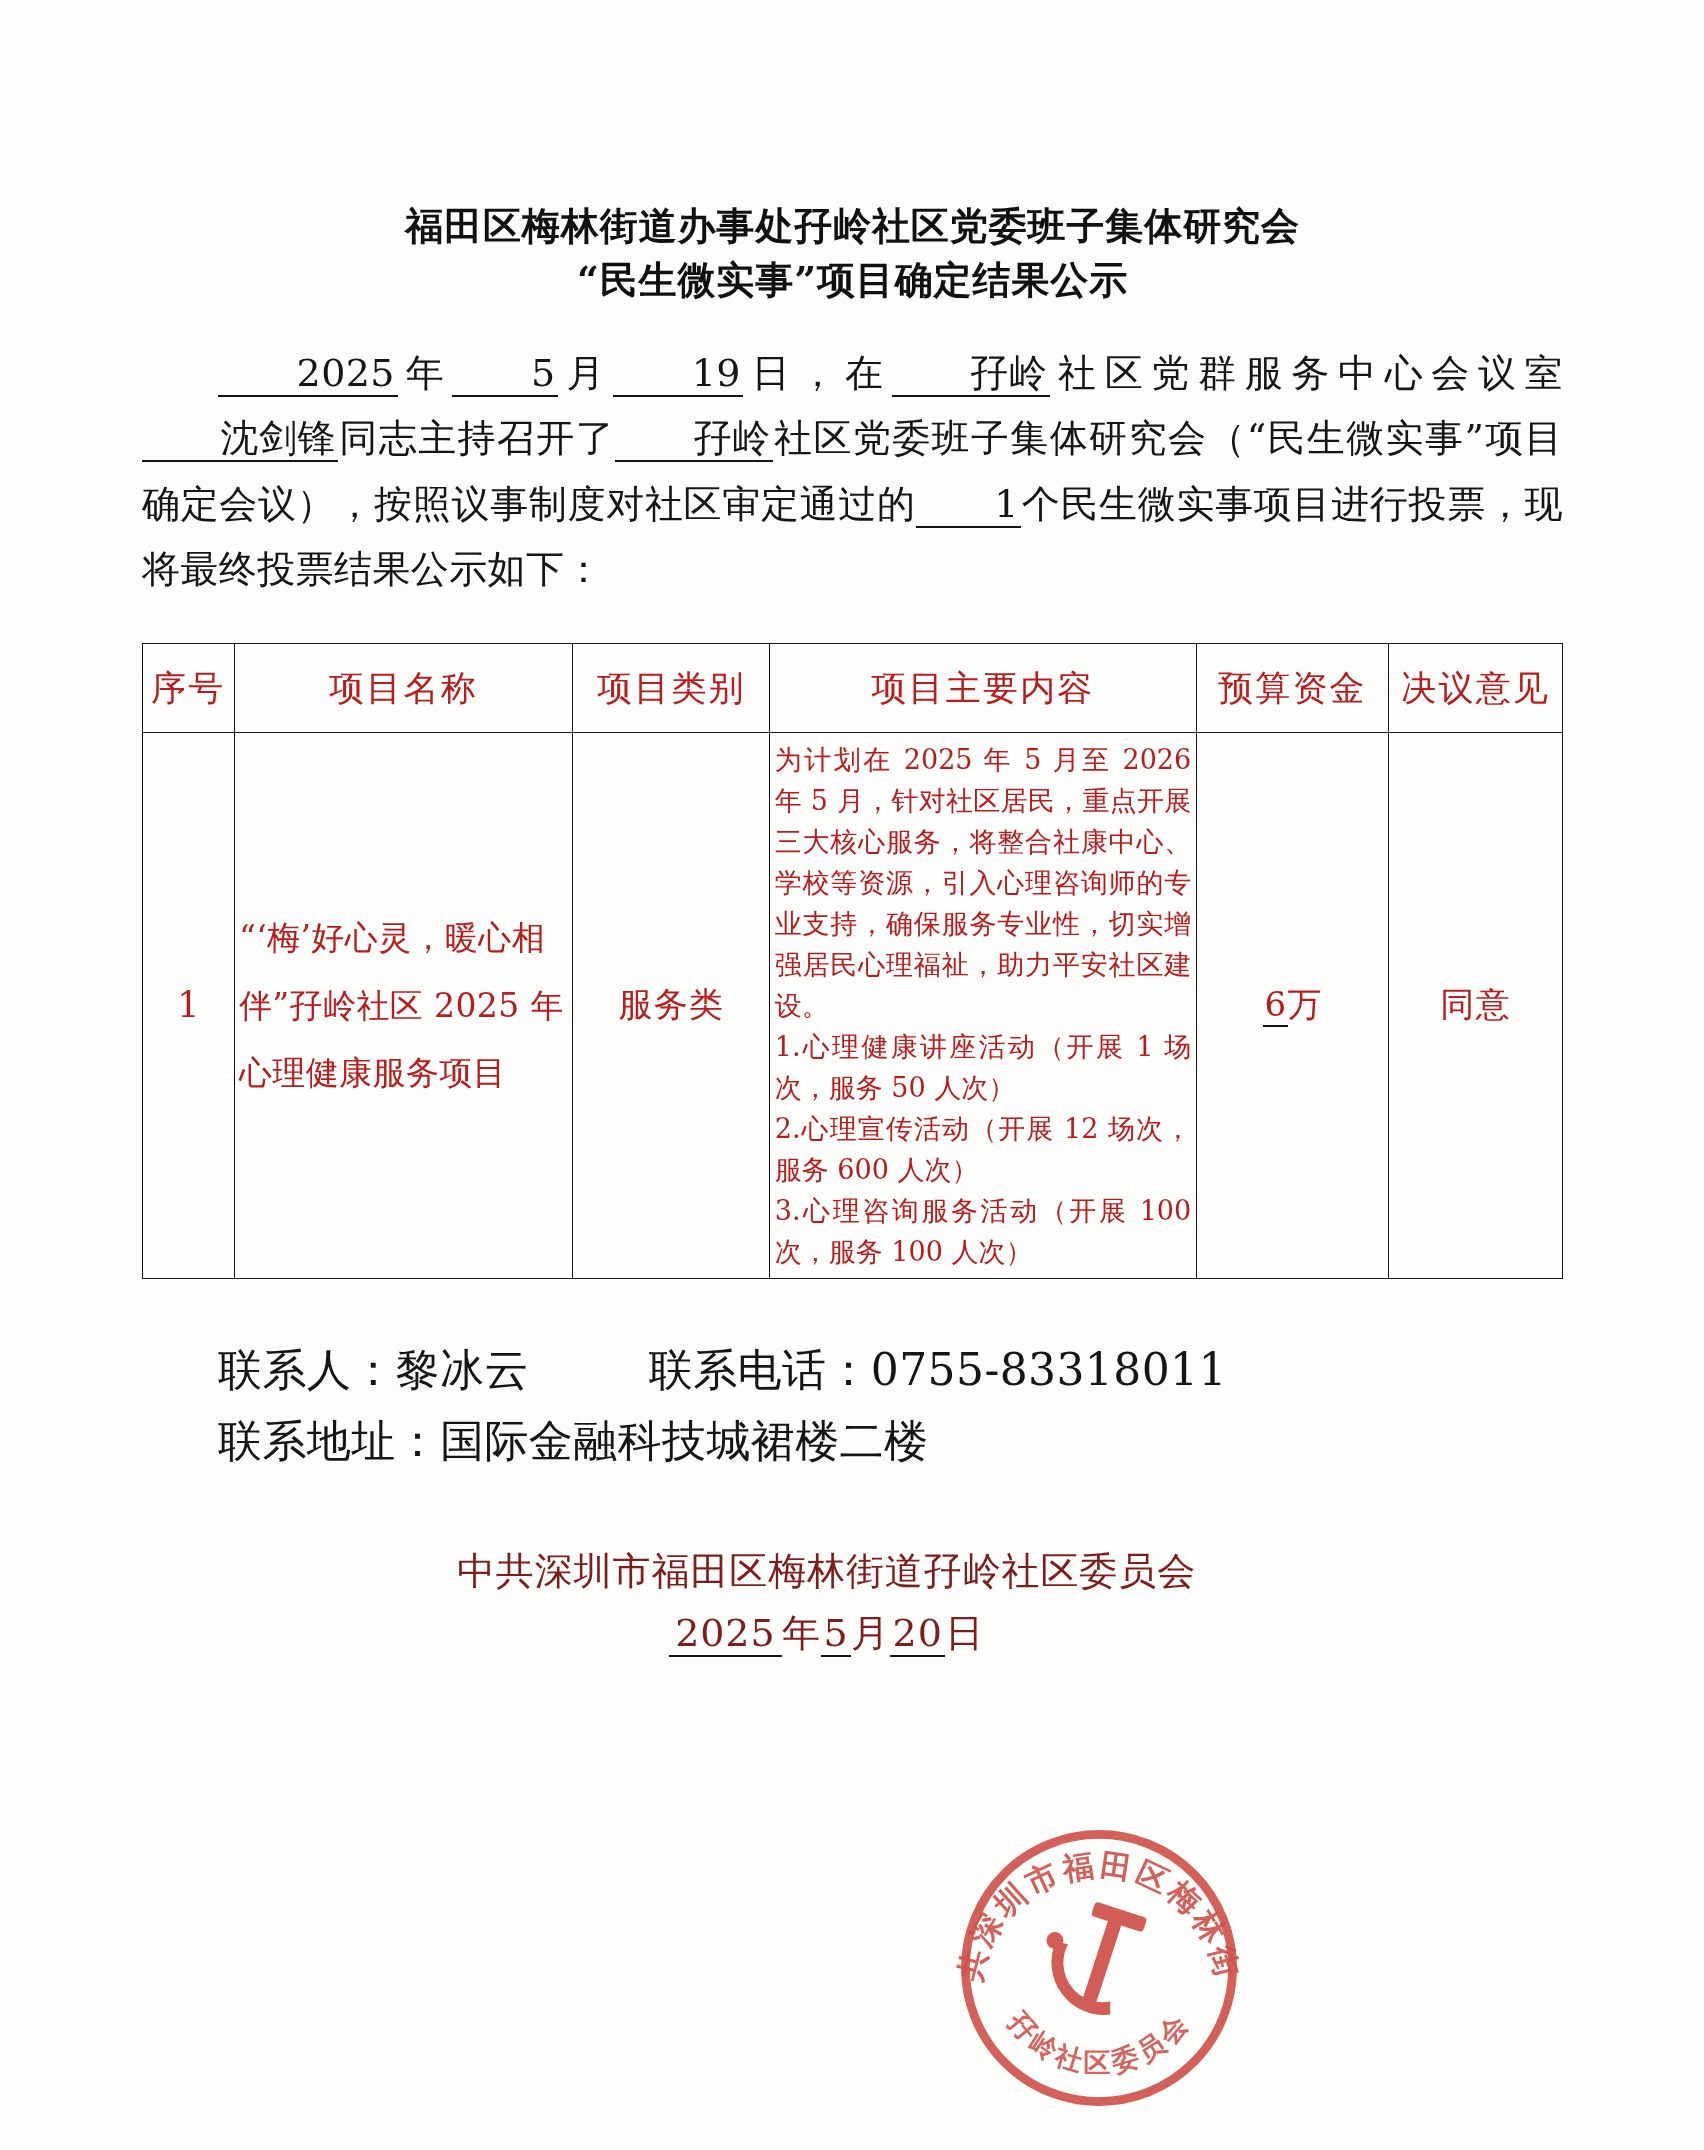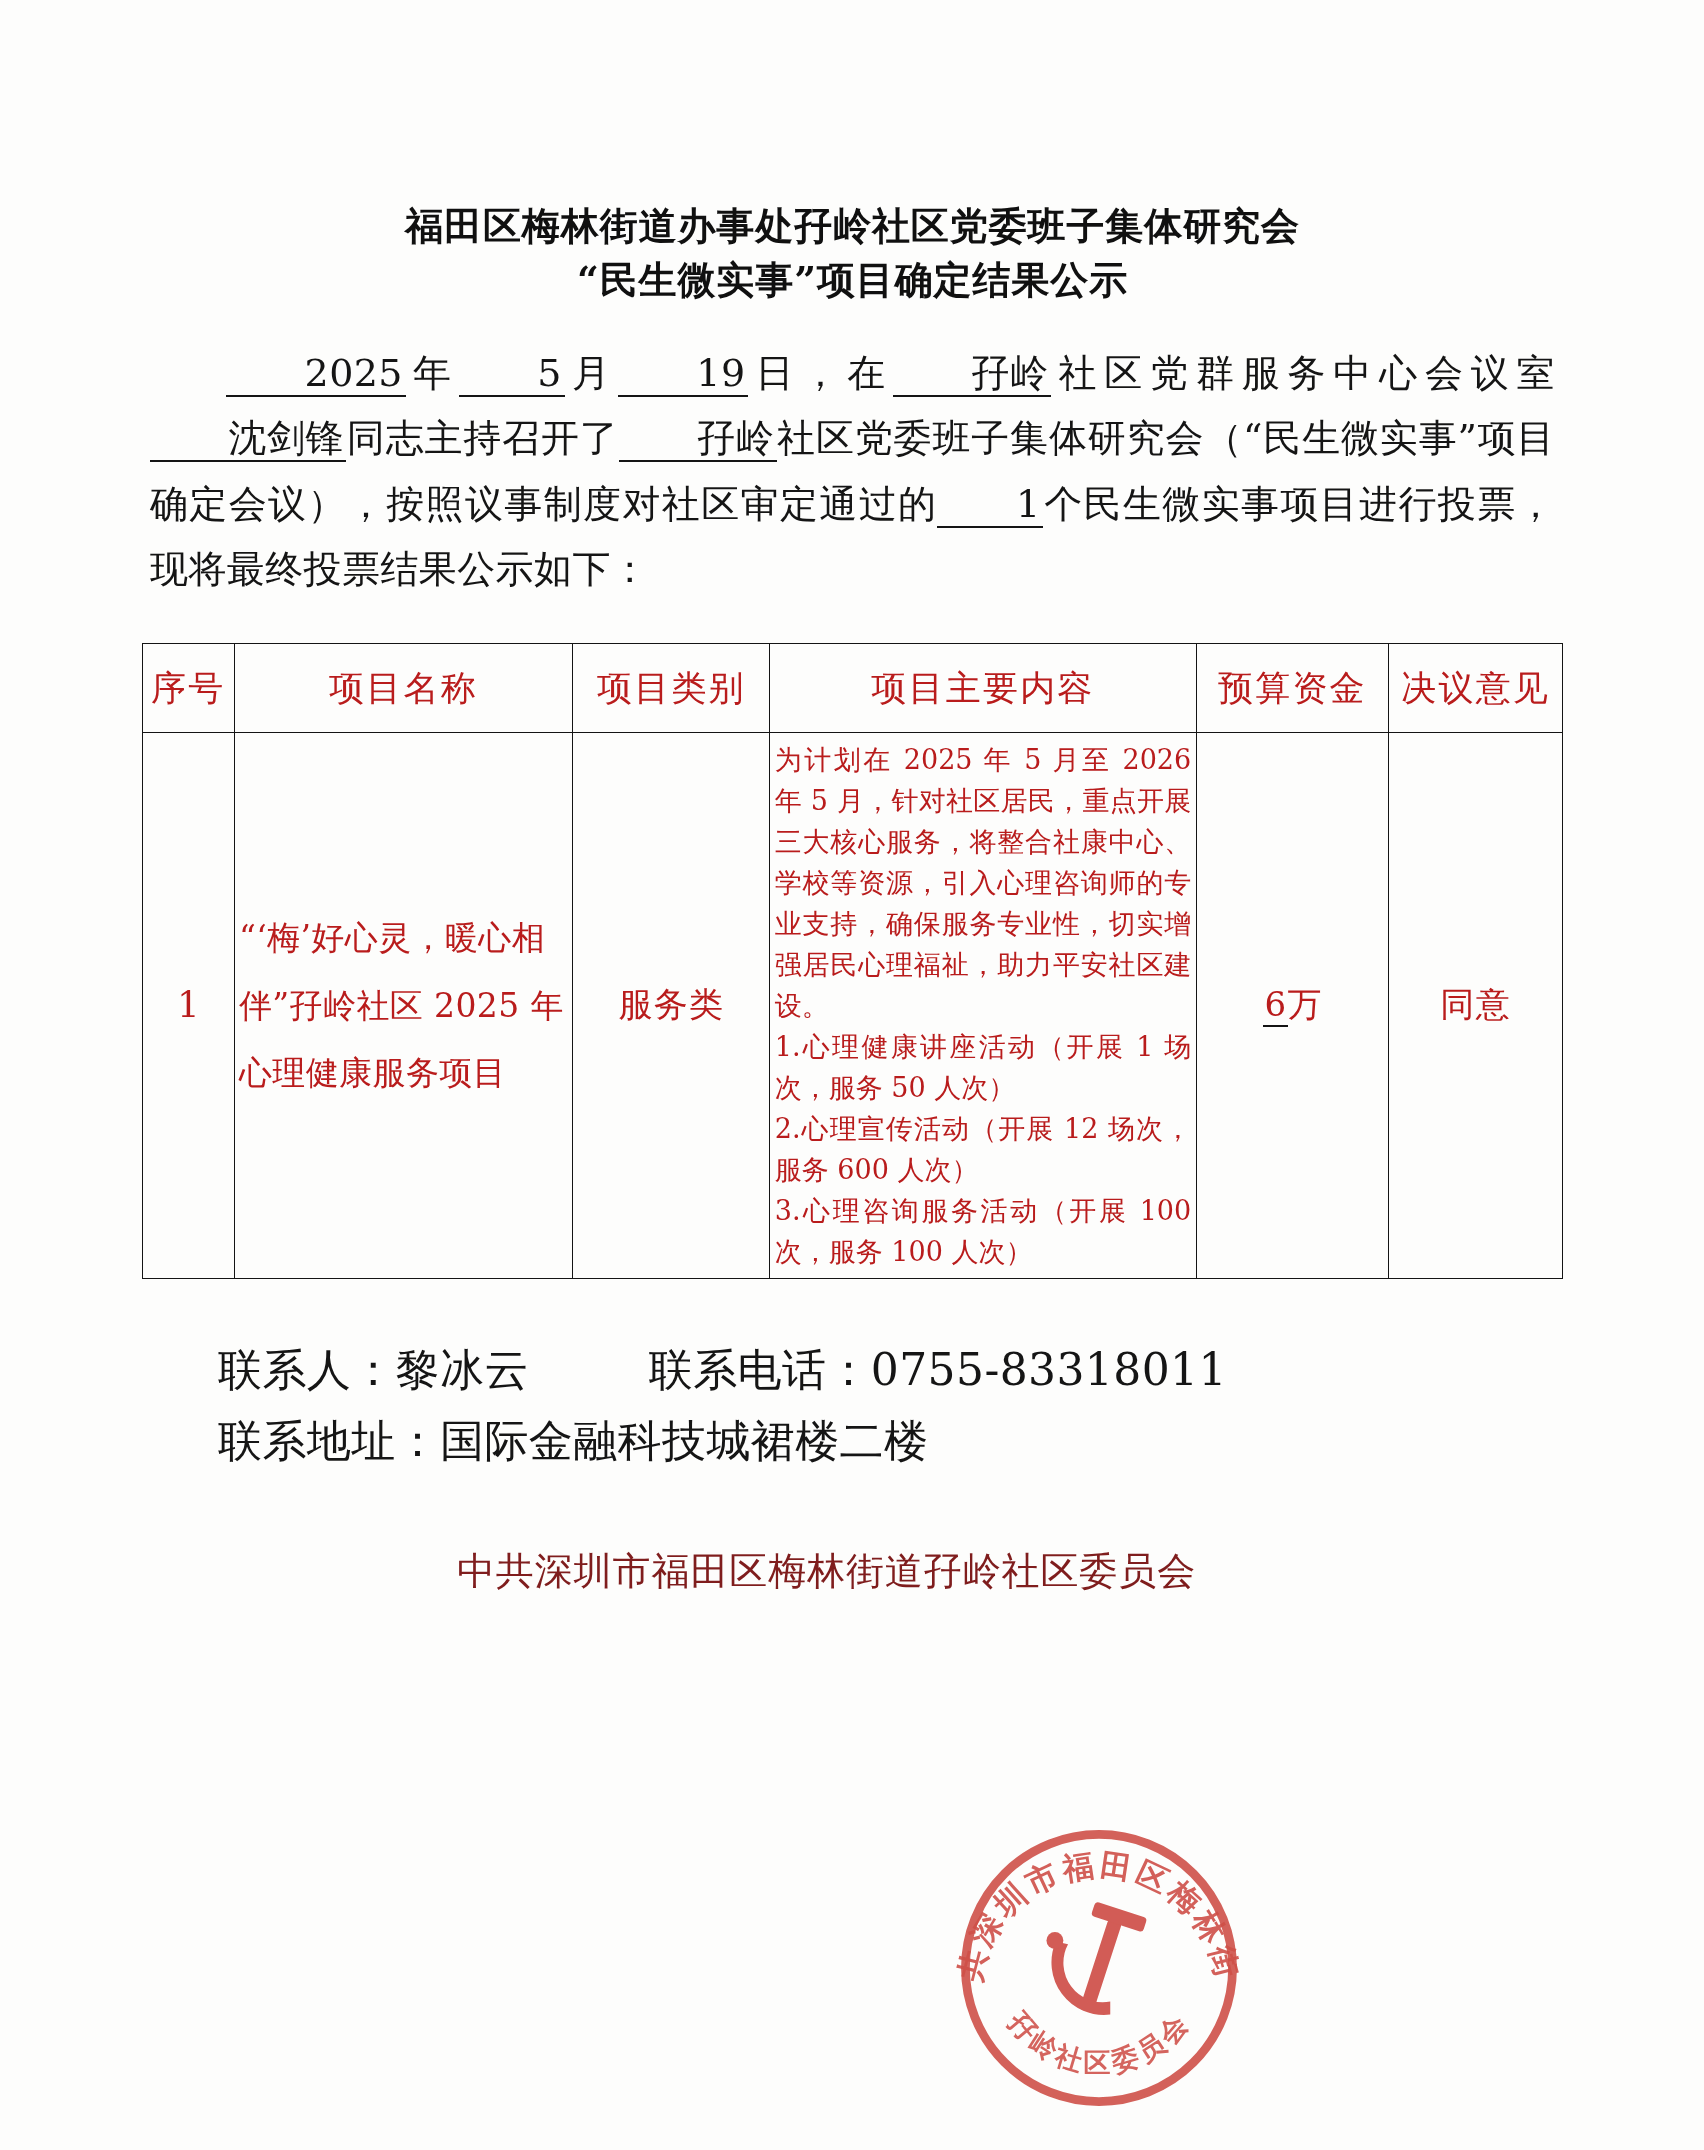--- a/index.html
+++ b/index.html
@@ -31,21 +31,21 @@
     margin: 14px 0 34px 0;
     color: #101010;
   }
   .doc-title .tline { display: block; }
 
   
   .para {
     font-size: 38px;
     line-height: 1.72;
     letter-spacing: 0.4px;
-    margin: 8px;
+    margin: 0;
     text-align: justify;
     text-justify: inter-character;
     color: #151515;
   }
   .para.indent { text-indent: 76px; }
 
   .fill {
     display: inline-block;
     border-bottom: 2.2px solid #151515;
     text-align: center;
@@ -224,20 +224,21 @@
   <div class="closing">
 
     <div class="contact-block">
       <span class="contact-row"><span>联系人：</span><span>黎冰云</span><span class="gap"></span><span>联系电话：</span><span>0755-83318011</span></span>
       <span class="contact-row"><span>联系地址：</span><span>国际金融科技城裙楼二楼</span></span>
     </div>
   </div>
 
   <div class="sign-block">
     <div>中共深圳市福田区梅林街道孖岭社区委员会</div>
+    <div class="sign-date"><span class="fill w-yearL">2025</span><span>年</span><span class="fill w-mon">5</span><span>月</span><span class="fill w-day">20</span><span>日</span></div>
   </div>
 
   <div class="seal">
     <svg viewBox="0 0 400 400" xmlns="http://www.w3.org/2000/svg">
       <defs>
         <path id="arcTop" d="M 52,210 A 150,150 0 0 1 348,210" fill="none"></path>
         <path id="arcBot" d="M 66,218 A 136,136 0 0 0 334,218" fill="none"></path>
       </defs>
       <circle cx="200" cy="200" r="168" fill="none" stroke="#c8372f" stroke-width="11" opacity="0.9"></circle>
       <text font-family="'DejaVu Serif', serif" font-size="39" font-weight="bold" fill="#c8372f" letter-spacing="5" opacity="0.9">

